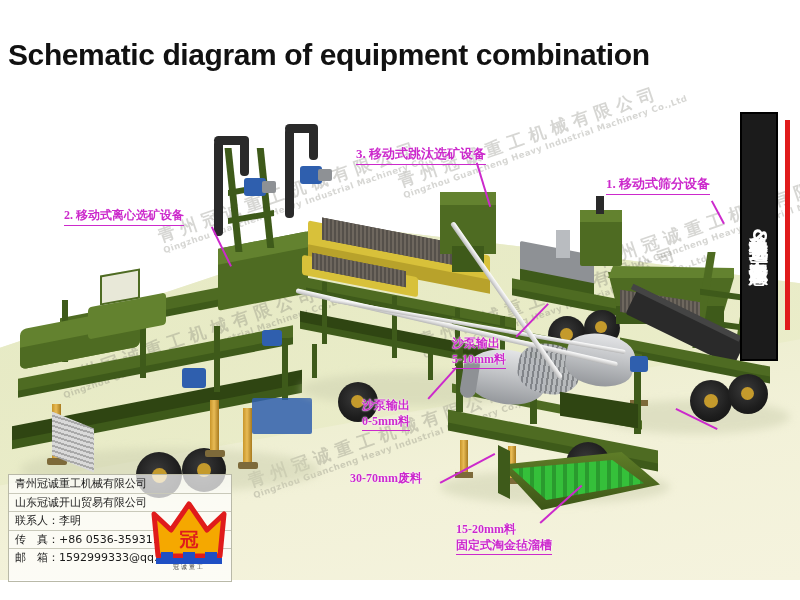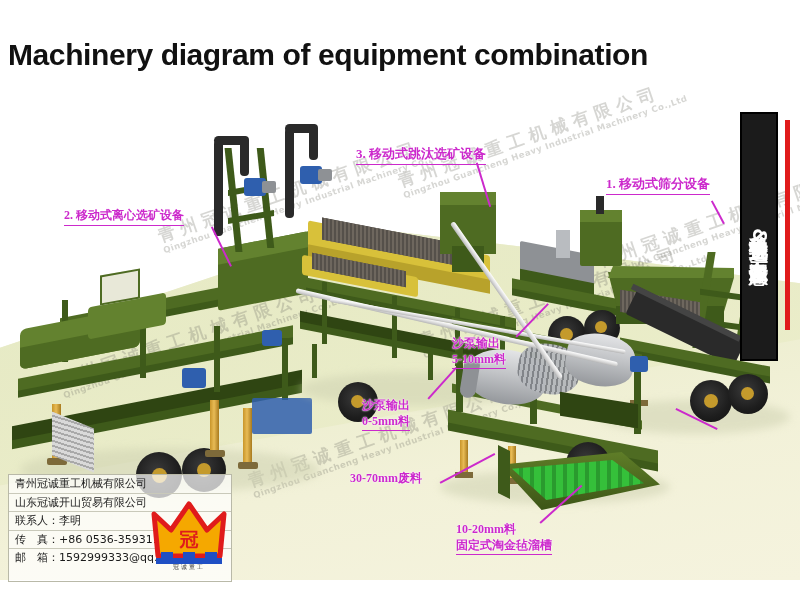--- a/index.html
+++ b/index.html
@@ -137,21 +137,21 @@
     transform-origin:left center;
   }
   .wm .cn{font-size:17px;letter-spacing:6px;}
   .wm .en{font-size:8.5px;letter-spacing:.5px;display:block;margin-top:-2px;}
 </style>
 </head>
 <body>
 
 <div id="stage">
 
-  <div class="title">Machinery diagram of equipment combination</div>
+  <div class="title">Schematic diagram of equipment combination</div>
 
   <div class="ground"></div>
   <div class="ground2"></div>
 
   <div class="wm" style="left:160px;top:225px;transform:rotate(-19deg);">
     <span class="cn">青州冠诚重工机械有限公司</span>
     <span class="en">Qingzhou Guancheng Heavy Industrial Machinery Co.,Ltd</span>
   </div>
   <div class="wm" style="left:400px;top:170px;transform:rotate(-19deg);">
     <span class="cn">青州冠诚重工机械有限公司</span>
@@ -380,21 +380,21 @@
     <span class="ln">0-5mm料</span>
   </div>
   <div class="leader" style="left:428px;top:398px;width:42px;transform:rotate(-48deg);"></div>
 
   <div class="callout" style="left:350px;top:470px;font-size:12px;">
     <span class="ln nb">30-70mm废料</span>
   </div>
   <div class="leader" style="left:440px;top:482px;width:62px;transform:rotate(-28deg);"></div>
 
   <div class="callout" style="left:456px;top:522px;font-size:12px;line-height:15px;">
-    <span class="ln nb">10-20mm料</span>
+    <span class="ln nb">15-20mm料</span>
     <span class="ln">固定式淘金毡溜槽</span>
   </div>
   <div class="leader" style="left:540px;top:522px;width:56px;transform:rotate(-42deg);"></div>
 
   <div class="leader" style="left:676px;top:408px;width:46px;transform:rotate(26deg);"></div>
 
   <div class="redbar"></div>
   <div class="banner">
     <span>移动组合式选金&amp;宝石设备示意图</span>
   </div>

